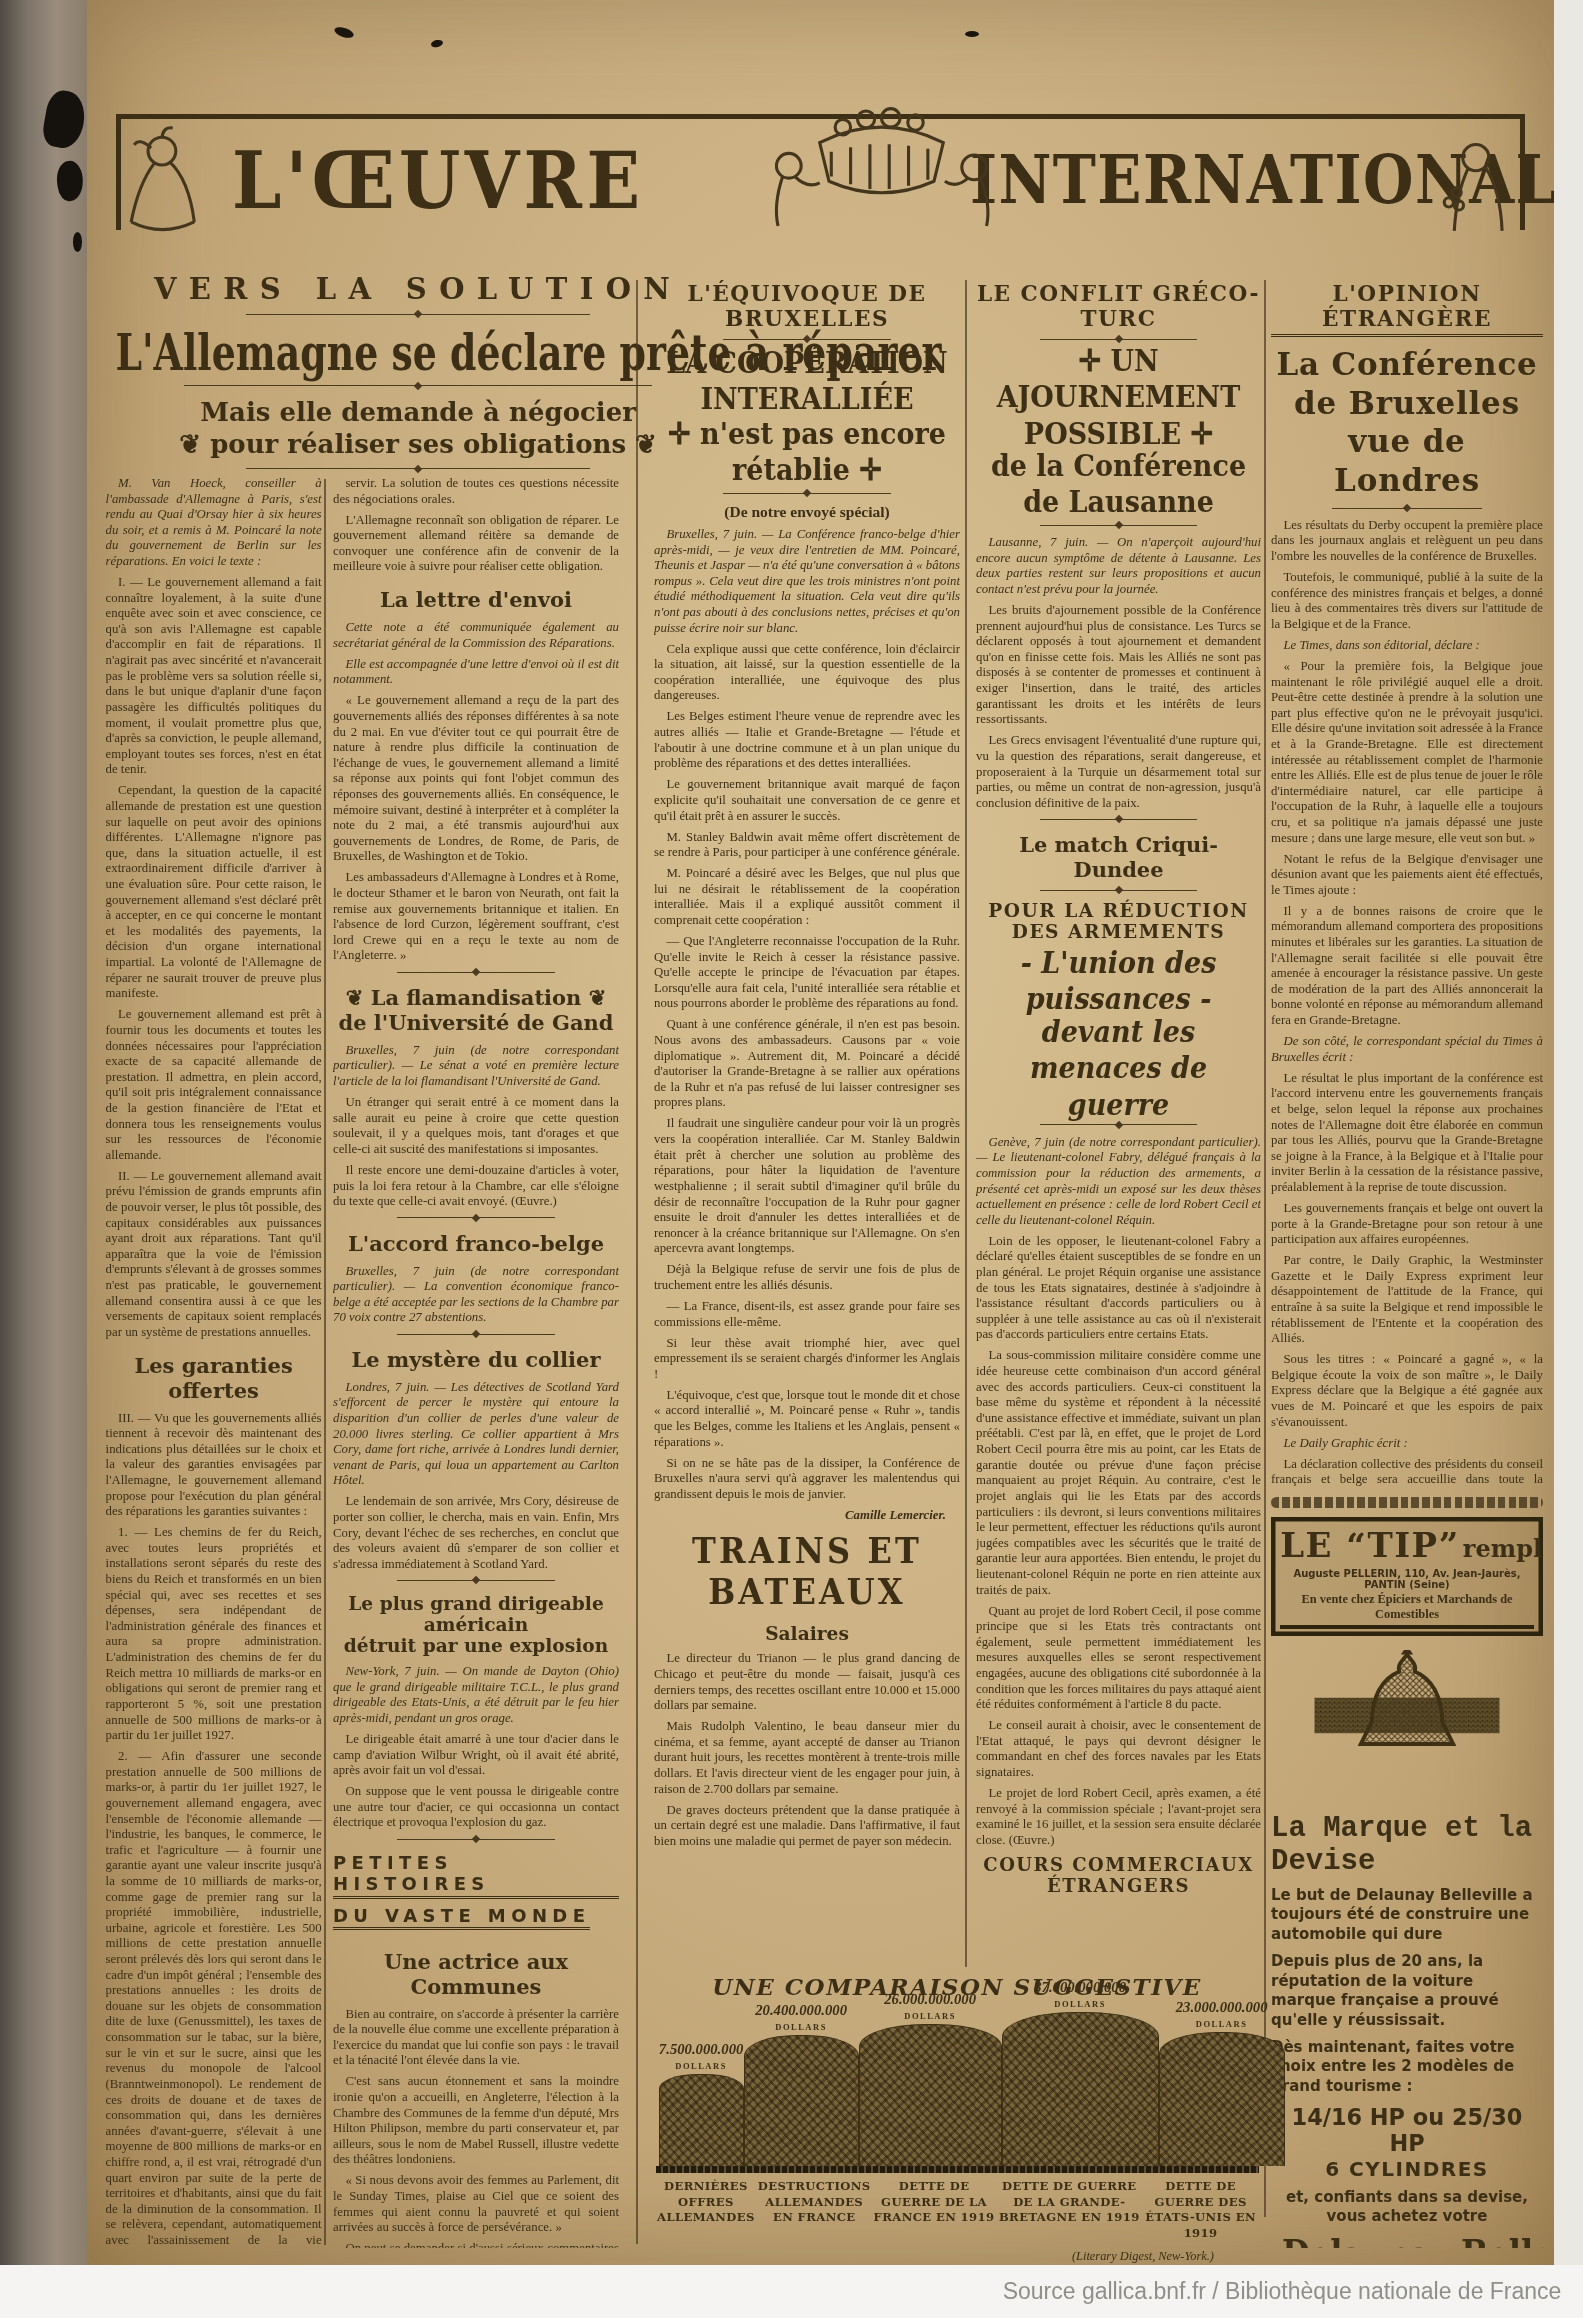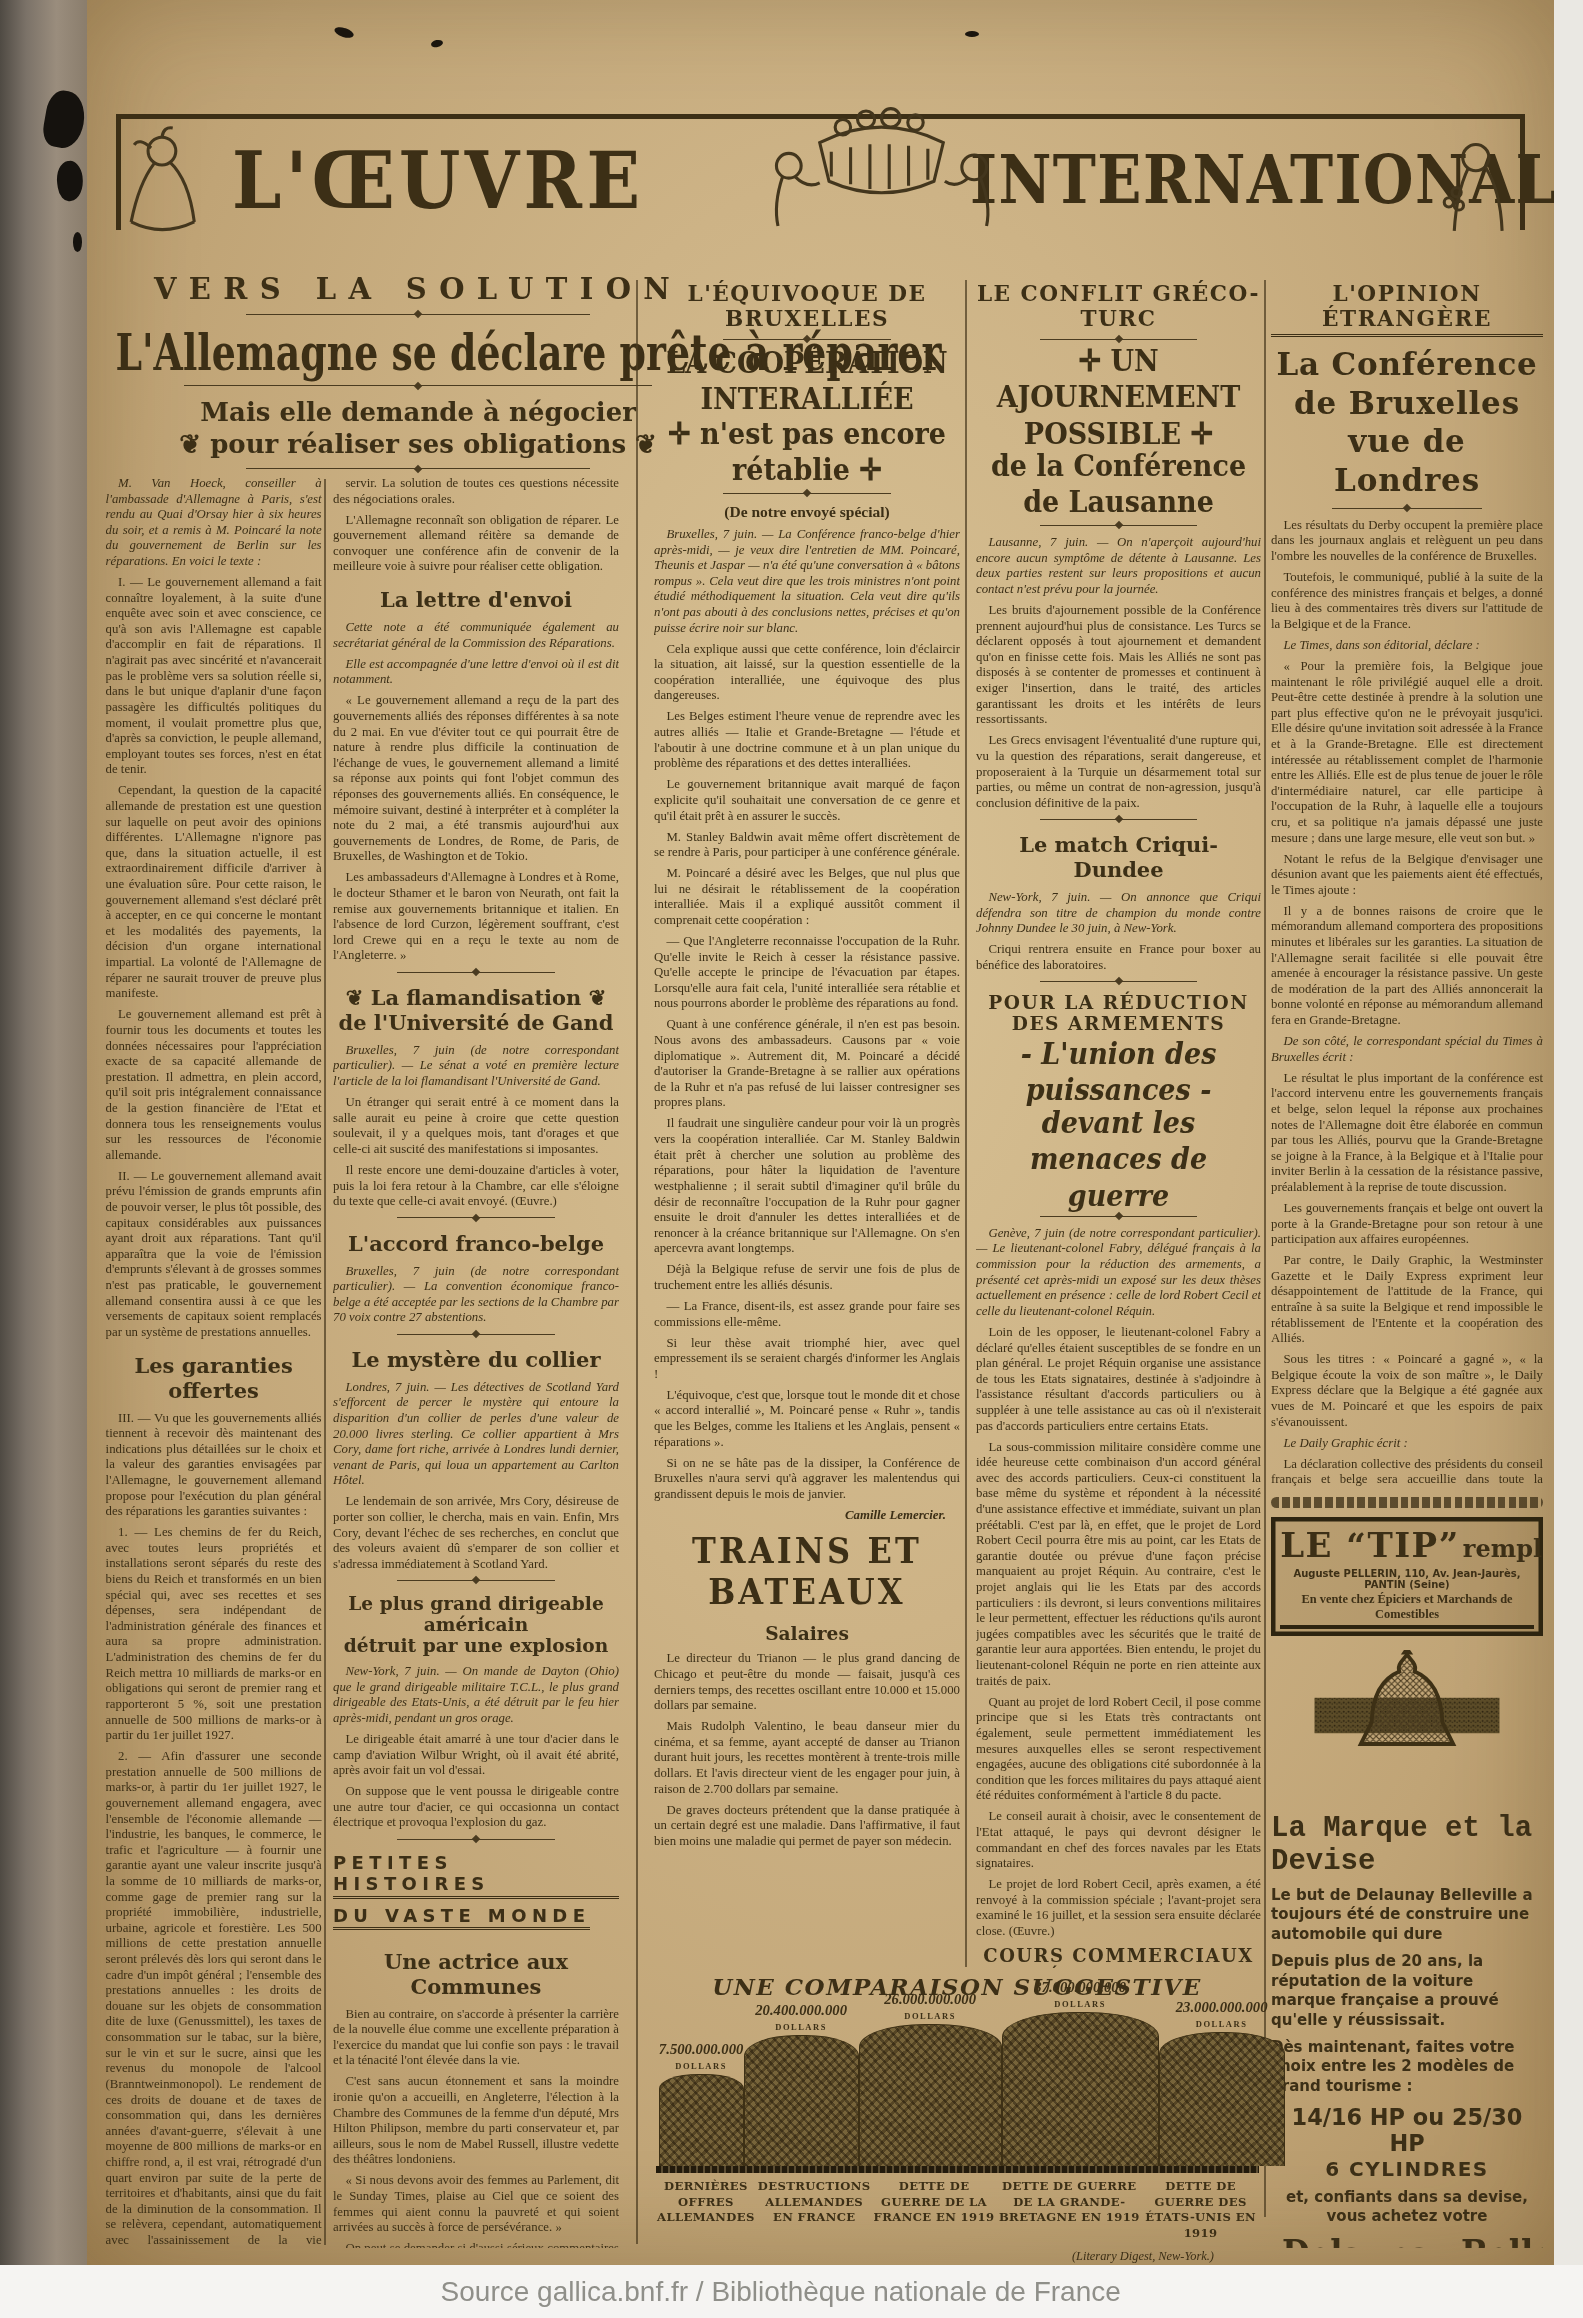--- a/index.html
+++ b/index.html
@@ -9,22 +9,22 @@
 
   
   .left-strip{position:absolute;left:0;top:0;width:87px;height:2265px;
     background:linear-gradient(90deg,#4f4a43 0%,#7b7268 30%,#9a8d7d 65%,#8a7d6c 100%);}
   .mark{position:absolute;background:#15120e;}
   .m1{left:45px;top:91px;width:39px;height:57px;border-radius:45% 60% 55% 40%;transform:rotate(10deg);}
   .m2{left:57px;top:161px;width:26px;height:40px;border-radius:55% 45% 60% 40%;transform:rotate(-8deg);}
   .m3{left:73px;top:232px;width:9.3px;height:20px;border-radius:50%;}
   .right-strip{position:absolute;right:0;top:0;width:29px;height:2265px;background:#eae8e3;}
   .bottom-bar{position:absolute;left:0;top:2265px;width:1583px;height:53px;background:#f5f4f2;
-    display:flex;align-items:center;justify-content:center;box-sizing:border-box;padding-right:21.6px;
-    font-family:"Liberation Sans",sans-serif;font-size:28px;color:#8f8f89;}
+    display:flex;align-items:center;justify-content:flex-end;box-sizing:border-box;padding-right:21.6px;
+    font-family:"Liberation Sans",sans-serif;font-size:23px;color:#8f8f89;}
 
   
   .paper{position:absolute;left:87px;top:0;width:1467px;height:2265px;overflow:hidden;
     background:radial-gradient(ellipse at 52% 40%, #d8c295 0%, #cdb386 38%, #c0a476 70%, #ab8c5d 100%);
     box-shadow:inset 0 0 108px rgba(70,45,10,.28);}
   .topmark{position:absolute;background:#1a150e;border-radius:50%;}
   .tm1{left:247px;top:28px;width:20px;height:9.3px;transform:rotate(18deg);}
   .tm2{left:344px;top:40px;width:12.4px;height:7px;transform:rotate(-12deg);}
   .tm3{left:878px;top:31px;width:14px;height:6.2px;}
 
@@ -287,24 +287,20 @@
       <div class="bigt">✛ UN AJOURNEMENT POSSIBLE ✛</div>
       <div class="bigt">de la Conférence de Lausanne</div>
       <div class="sep"></div>
       <div>
           <p class="para dl">Lausanne, 7 juin. — On n'aperçoit aujourd'hui encore aucun symptôme de détente à Lausanne. Les deux parties restent sur leurs propositions et aucun contact n'est prévu pour la journée.</p>
           <p class="para">Les bruits d'ajournement possible de la Conférence prennent aujourd'hui plus de consistance. Les Turcs se déclarent opposés à tout ajournement et demandent qu'on en finisse cette fois. Mais les Alliés ne sont pas disposés à se contenter de promesses et continuent à exiger l'insertion, dans le traité, des articles garantissant les droits et les intérêts de leurs ressortissants.</p>
           <p class="para">Les Grecs envisagent l'éventualité d'une rupture qui, vu la question des réparations, serait dangereuse, et proposeraient à la Turquie un désarmement total sur parties, ou même un contrat de non-agression, jusqu'à conclusion définitive de la paix.</p>
         </div>
       <div class="sep"></div>
       <div class="sub">Le match Criqui-Dundee</div>
-      <div>
-          <p class="para dl">New-York, 7 juin. — On annonce que Criqui défendra son titre de champion du monde contre Johnny Dundee le 30 juin, à New-York.</p>
-          <p class="para">Criqui rentrera ensuite en France pour boxer au bénéfice des laboratoires.</p>
-        </div>
       <div class="sep"></div>
       <div class="kick" style="font-size:18.6px">POUR LA RÉDUCTION DES ARMEMENTS</div>
       <div class="bigt italich">- L'union des puissances -</div>
       <div class="bigt italich">devant les menaces de guerre</div>
       <div class="sep"></div>
       <div>
           <p class="para dl">Genève, 7 juin (de notre correspondant particulier). — Le lieutenant-colonel Fabry, délégué français à la commission pour la réduction des armements, a présenté cet après-midi un exposé sur les deux thèses actuellement en présence : celle de lord Robert Cecil et celle du lieutenant-colonel Réquin.</p>
           <p class="para">Loin de les opposer, le lieutenant-colonel Fabry a déclaré qu'elles étaient susceptibles de se fondre en un plan général. Le projet Réquin organise une assistance de tous les Etats signataires, destinée à s'adjoindre à l'assistance résultant d'accords particuliers ou à suppléer à une telle assistance au cas où il n'existerait pas d'accords particuliers entre certains Etats.</p>
           <p class="para">La sous-commission militaire considère comme une idée heureuse cette combinaison d'un accord général avec des accords particuliers. Ceux-ci constituent la base même du système et répondent à la nécessité d'une assistance effective et immédiate, suivant un plan préétabli. C'est par là, en effet, que le projet de Lord Robert Cecil pourra être mis au point, car les Etats de garantie doutée ou prévue d'une façon précise manquaient au projet Réquin. Au contraire, c'est le projet anglais qui lie les Etats par des accords particuliers : ils devront, si leurs conventions militaires le leur permettent, effectuer les réductions qu'ils auront jugées compatibles avec les sécurités que le traité de garantie leur aura apportées. Bien entendu, le projet du lieutenant-colonel Réquin ne porte en rien atteinte aux traités de paix.</p>
           <p class="para">Quant au projet de lord Robert Cecil, il pose comme principe que si les Etats très contractants ont également, seule permettent immédiatement les mesures auxquelles elles se seront respectivement engagées, aucune des obligations cité subordonnée à la condition que les forces militaires du pays attaqué aient été réduites conformément à l'article 8 du pacte.</p>

